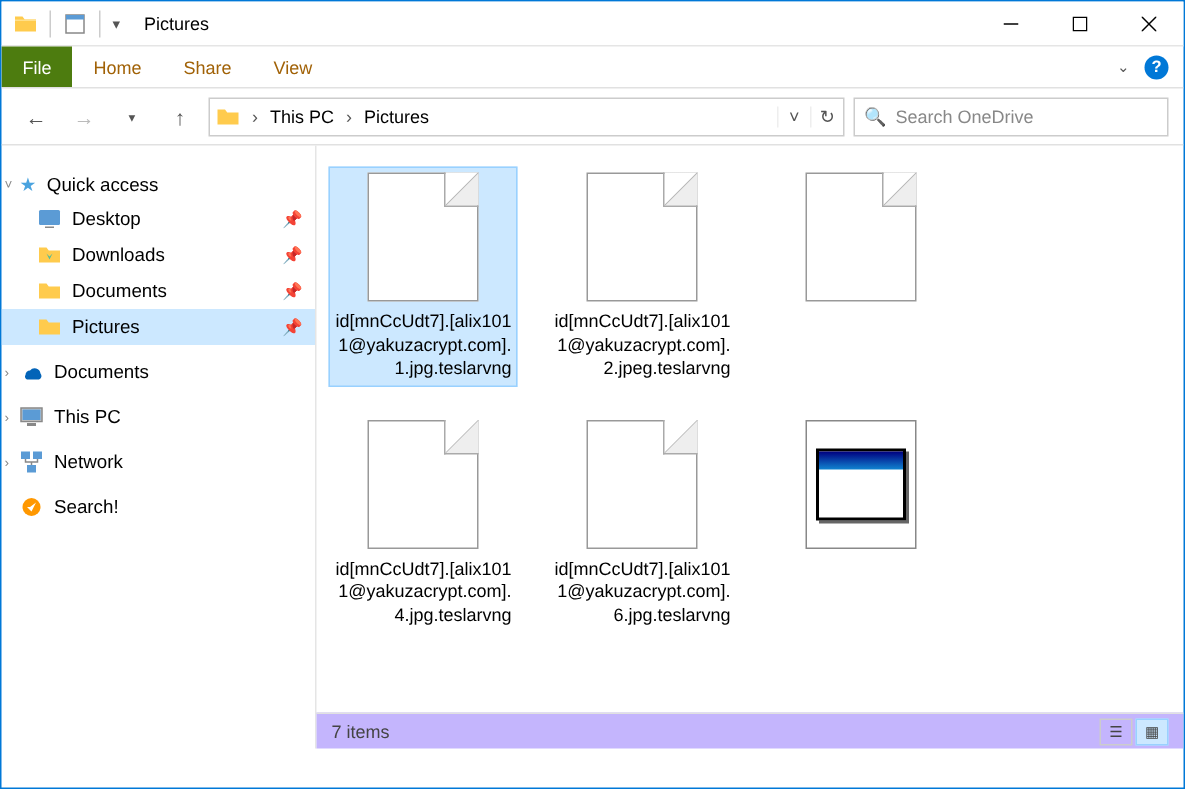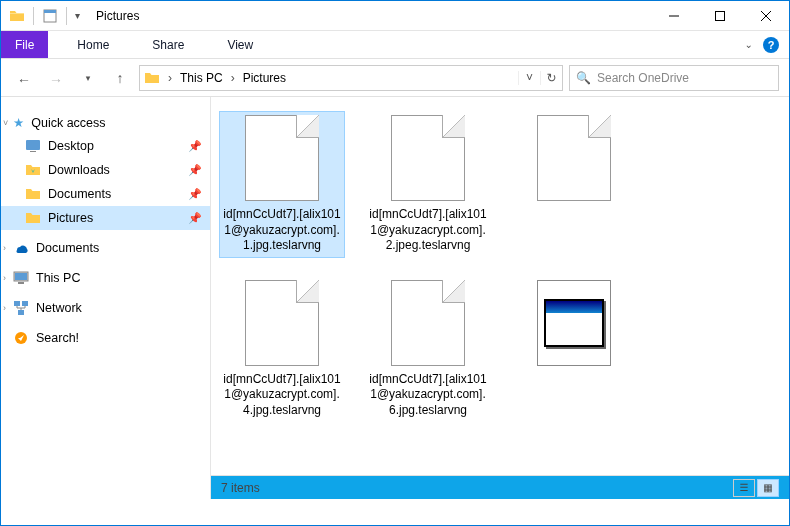--- a/index.html
+++ b/index.html
@@ -5,22 +5,22 @@
 * { margin: 0; padding: 0; box-sizing: border-box; font-family: "Segoe UI", Tahoma, sans-serif; }
 body { background: #fff; width: 790px; height: 526px; overflow: hidden; border: 1px solid #0078d7; }
 .titlebar { height: 30px; display: flex; align-items: center; background: #fff; border-bottom: 1px solid #e5e5e5; }
 .titlebar .qat { display: flex; align-items: center; gap: 4px; padding: 0 8px; }
 .folder-icon-sm { width: 16px; height: 16px; }
 .sep { width: 1px; height: 18px; background: #ccc; margin: 0 4px; }
 .titlebar .title { font-size: 12px; padding-left: 8px; color: #000; }
 .winctrl { margin-left: auto; display: flex; }
 .winctrl button { width: 46px; height: 30px; border: none; background: none; font-size: 12px; cursor: pointer; display: flex; align-items: center; justify-content: center; }
 .ribbon { height: 28px; display: flex; align-items: center; border-bottom: 1px solid #e1e1e1; font-size: 12px; }
-.file-tab { background: #6d28d9; color: #fff; padding: 6px 14px; height: 100%; display: flex; align-items: center; cursor: pointer; }
-.rtab { padding: 0 14px; color: #0f172a; cursor: pointer; margin-left: 15px; }
+.file-tab { background: #4d7c0f; color: #fff; padding: 6px 14px; height: 100%; display: flex; align-items: center; cursor: pointer; }
+.rtab { padding: 0 14px; color: #a16207; cursor: pointer; }
 .ribbon .right { margin-left: auto; display: flex; align-items: center; gap: 10px; padding-right: 10px; }
 .chevron { font-size: 10px; color: #555; cursor: pointer; }
 .help-icon { width: 16px; height: 16px; border-radius: 50%; background: #0078d7; color: #fff; display: flex; align-items: center; justify-content: center; font-size: 11px; font-weight: bold; cursor: pointer; }
 .navrow { height: 38px; display: flex; align-items: center; gap: 6px; padding: 0 10px; border-bottom: 1px solid #e1e1e1; }
 .navbtn { width: 26px; height: 26px; display: flex; align-items: center; justify-content: center; cursor: pointer; color: #555; font-size: 14px; }
 .navbtn.disabled { color: #bbb; cursor: default; }
 .addr { flex: 1; height: 26px; border: 1px solid #ccc; display: flex; align-items: center; font-size: 12px; background: #fff; }
 .addr .sep2 { padding: 0 4px; color: #555; }
 .addr .crumb { padding: 0 4px; cursor: pointer; }
 .addr .dd { width: 22px; text-align: center; color: #555; cursor: pointer; border-left: 1px solid #eee; margin-left: auto; }
@@ -30,30 +30,30 @@
 .content { display: flex; height: 402px; }
 .sidebar { width: 210px; border-right: 1px solid #e5e5e5; padding: 8px 0; font-size: 12.5px; overflow-y: auto; }
 .side-item { display: flex; align-items: center; gap: 7px; padding: 4px 8px 4px 24px; cursor: pointer; position: relative; }
 .side-item.top { padding-left: 12px; margin-top: 6px; }
 .side-item.selected { background: #cce8ff; }
 .side-item .pin { margin-left: auto; color: #666; font-size: 11px; }
 .side-item .exp { position: absolute; left: 2px; font-size: 9px; color: #888; }
 .ico16 { width: 16px; height: 16px; flex-shrink: 0; }
 .main { flex: 1; position: relative; padding: 14px 8px; }
 .grid { display: flex; flex-wrap: wrap; gap: 18px 20px; align-content: flex-start; }
-.fileitem { width: 126px; display: flex; flex-direction: column; align-items: center; text-align: center; cursor: pointer; padding: 4px; }
+.fileitem { width: 126px; display: flex; flex-direction: column; align-items: center; text-align: right; cursor: pointer; padding: 4px; }
 .fileitem.sel { border: 1px solid #99d1ff; background: #cce8ff; padding: 3px; }
 .fileitem .thumb { width: 74px; height: 86px; background: #fff; border: 1px solid #999; position: relative; margin-bottom: 6px; }
 .fileitem .thumb::before { content: ''; position: absolute; top: -1px; right: -1px; width: 22px; height: 22px; background: linear-gradient(135deg, #fff 0%, #fff 48%, #bbb 50%, #eee 52%, #eee 100%); border-left: 1px solid #aaa; border-bottom: 1px solid #aaa; }
 .fileitem .thumb.hta { border: 1px solid #888; display: flex; align-items: center; justify-content: center; }
 .fileitem .thumb.hta::before { display: none; }
 .hta-inner { width: 60px; height: 48px; border: 2px solid #000; background: #fff; position: relative; box-shadow: 2px 2px 0 #666; }
 .hta-inner::before { content: ''; position: absolute; top: 0; left: 0; right: 0; height: 12px; background: linear-gradient(#000080, #1084d0); }
 .fileitem .fname { font-size: 12px; line-height: 1.3; word-break: break-all; max-width: 120px; overflow: hidden; max-height: 62px; }
-.statusbar { position: absolute; bottom: 0; left: 0; right: 0; height: 24px; border-top: 1px solid #e1e1e1; display: flex; align-items: center; font-size: 12px; padding: 0 10px; color: #444; background: #0ea5e9; }
+.statusbar { position: absolute; bottom: 0; left: 0; right: 0; height: 24px; border-top: 1px solid #e1e1e1; display: flex; align-items: center; font-size: 12px; padding: 0 10px; color: #444; background: #c4b5fd; }
 .statusbar .views { margin-left: auto; display: flex; gap: 2px; }
 .viewbtn { width: 22px; height: 18px; border: 1px solid #ccc; cursor: pointer; display: flex; align-items: center; justify-content: center; font-size: 10px; }
 .viewbtn.active { background: #cce8ff; border-color: #99d1ff; }
 </style>
 </head>
 <body>
 
 <div class="titlebar">
   <div class="qat">
     <svg class="folder-icon-sm" viewBox="0 0 16 16">

